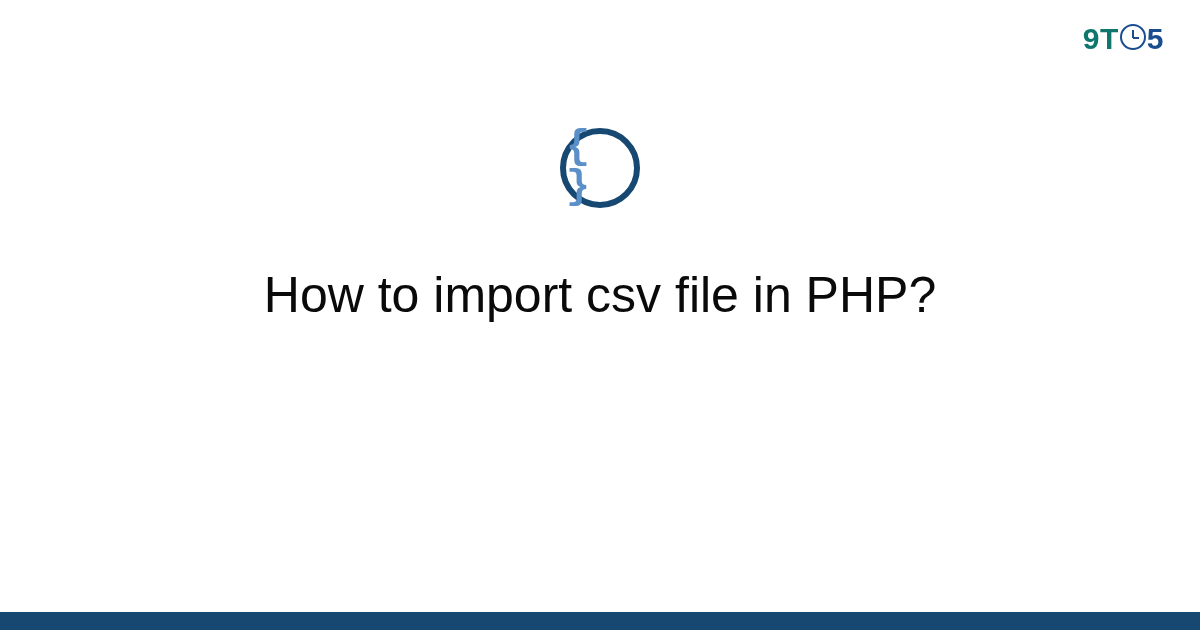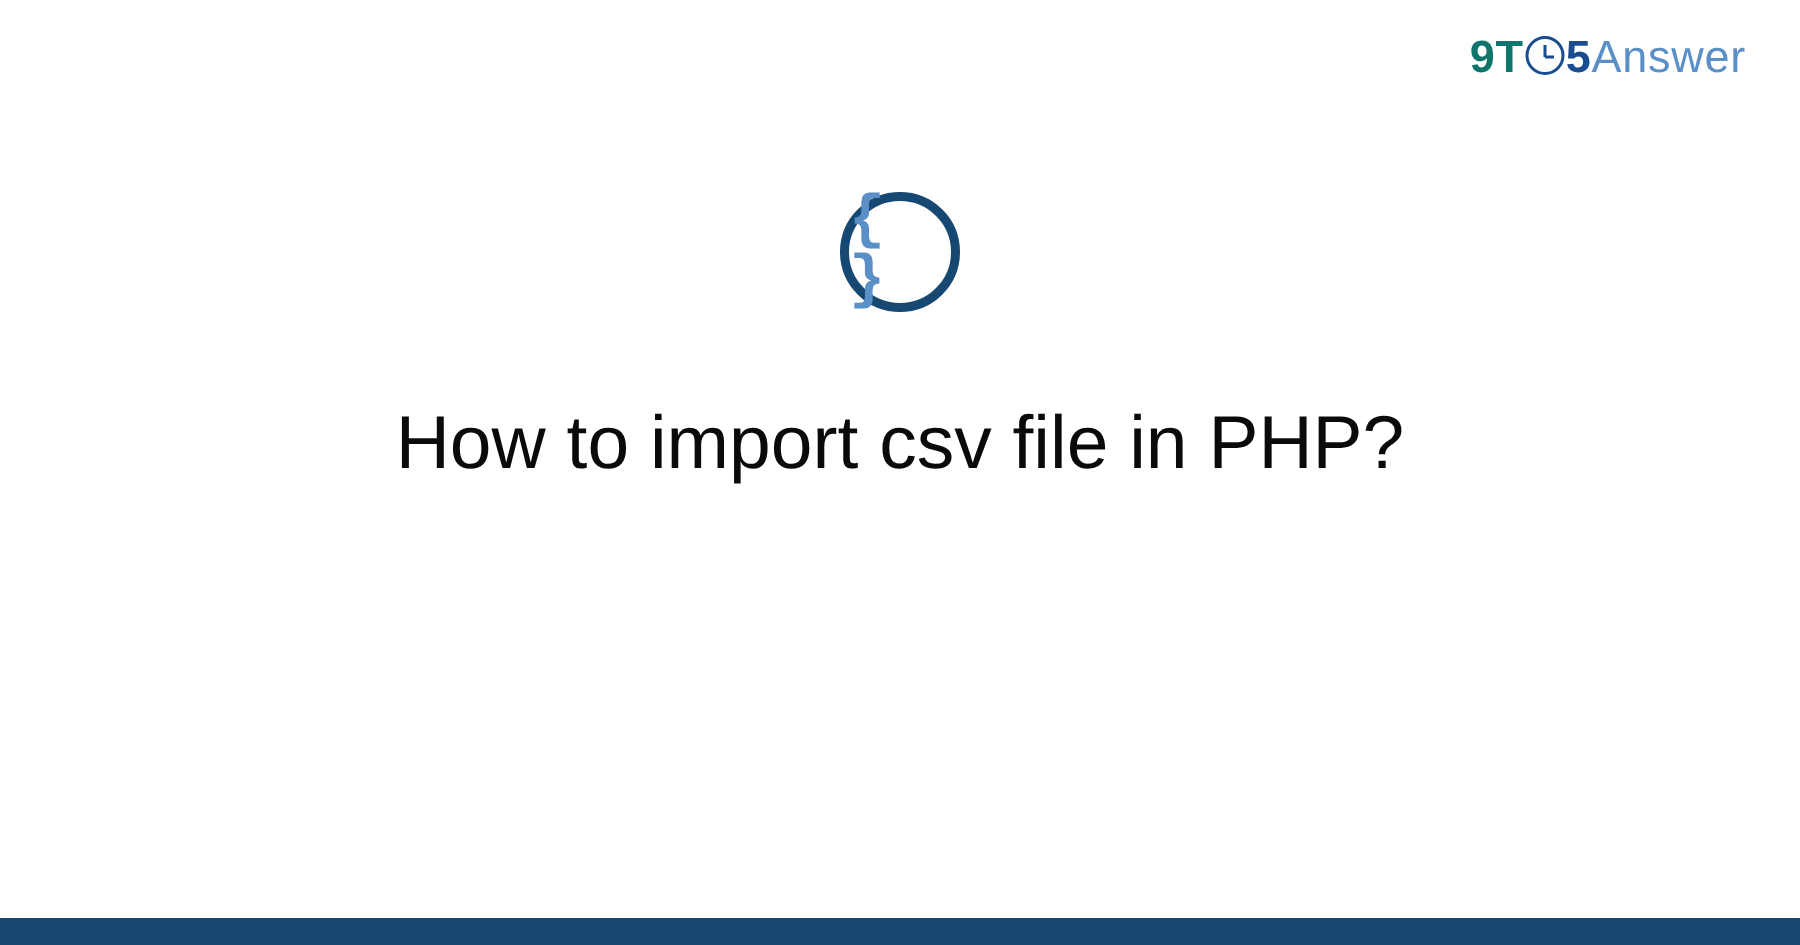--- a/index.html
+++ b/index.html
@@ -110,21 +110,20 @@
       background: #174872;
     }
   </style>
 </head>
 <body>
 
 <div class="top-logo">
   <span class="logo-9t">9T</span>
   <span class="logo-clock"></span>
   <span class="logo-5">5</span>
-  <span class="logo-answer">Answer</span>
 </div>
 
 <div class="center-content">
   <div class="braces-icon-wrapper">
     <span class="braces-icon">{ }</span>
   </div>
   <h1 class="title">How to import csv file in PHP?</h1>
 </div>
 
 <div class="bottom-bar"></div>

